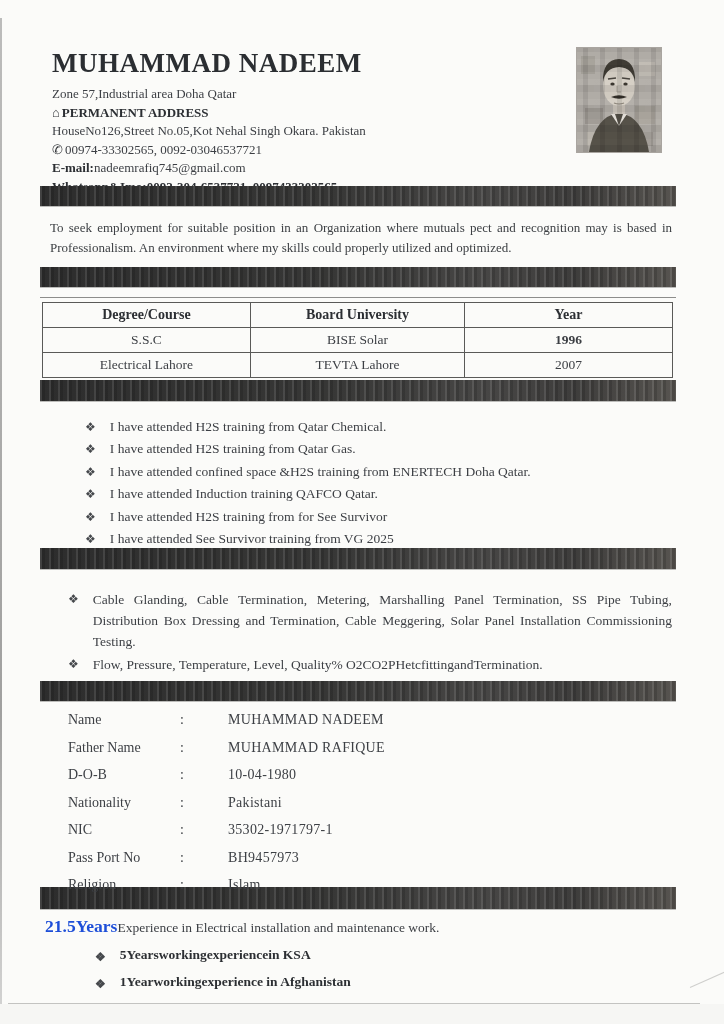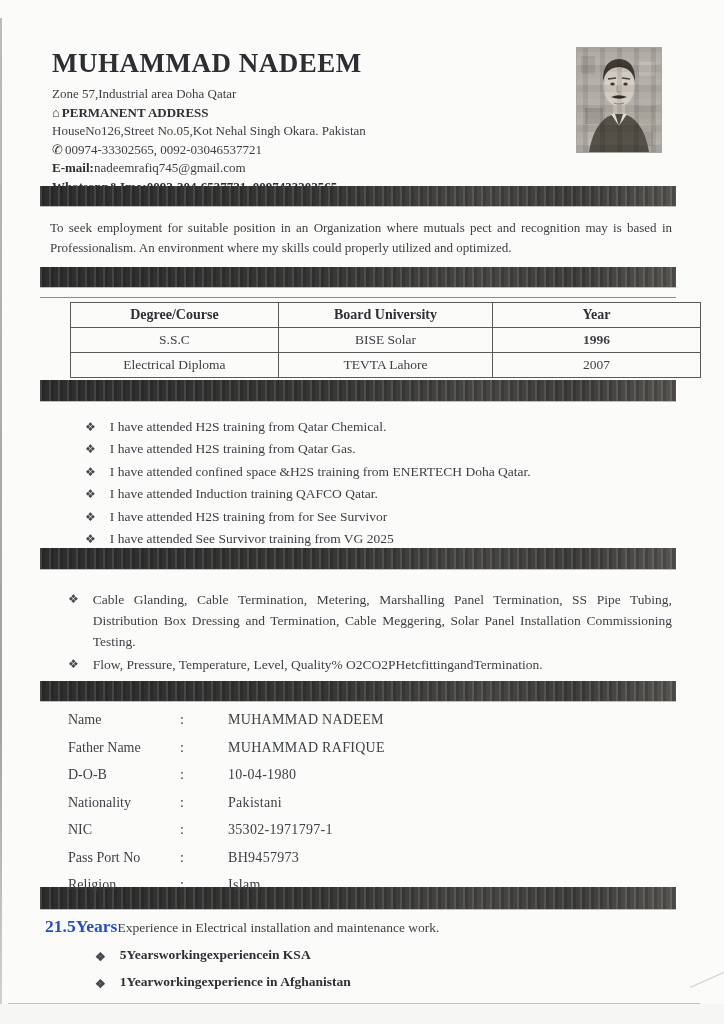--- a/index.html
+++ b/index.html
@@ -41,21 +41,21 @@
       linear-gradient(90deg,#2d2d2d 0%,#373736 45%,#474645 70%,#3e3d3c 84%,#575450 100%);
     box-shadow:0 1px 0 rgba(0,0,0,.25);
   }
 
   .rule{position:absolute;left:40px;width:636px;height:1px;background:#8d8d8b;}
 
   
   .objective{position:absolute;left:50px;top:218px;width:622px;margin:0;font-size:13px;line-height:20px;text-align:justify;color:#3d4044;}
 
   
-  table.qual{position:absolute;left:42px;top:302px;width:631px;border-collapse:collapse;font-size:13.5px;margin-left:28px;}
+  table.qual{position:absolute;left:42px;top:302px;width:631px;border-collapse:collapse;font-size:13.5px;}
   table.qual th,table.qual td{border:1px solid #5a5a58;text-align:center;padding:2px 4px;height:20px;color:#3c3f44;}
   table.qual th{font-weight:bold;font-size:14px;color:#2c2f33;}
   td.bold-cell{font-weight:bold;color:#2c2f33;}
 
   
   ul.blist{list-style:none;margin:0;padding:0;position:absolute;}
   ul.blist li{display:flex;align-items:flex-start;font-size:13.5px;color:#3c3f44;}
   .bullet{flex:0 0 auto;font-size:12px;line-height:20px;margin-right:14px;color:#45484c;}
   ul.trainings{left:85px;top:417px;width:560px;}
   ul.trainings li{height:22.4px;line-height:20px;}
@@ -145,21 +145,21 @@
         <th style="width:33%;">Year</th>
       </tr>
     </thead>
     <tbody>
       <tr>
         <td>S.S.C</td>
         <td>BISE Solar</td>
         <td class="bold-cell">1996</td>
       </tr>
       <tr>
-        <td>Electrical Diploma</td>
+        <td>Electrical Lahore</td>
         <td>TEVTA Lahore</td>
         <td>2007</td>
       </tr>
     </tbody>
   </table>
 
   <ul class="blist trainings">
     <li>
         <span class="bullet">❖</span>
         <span class="txt">I have attended H2S training from Qatar Chemical.</span>

